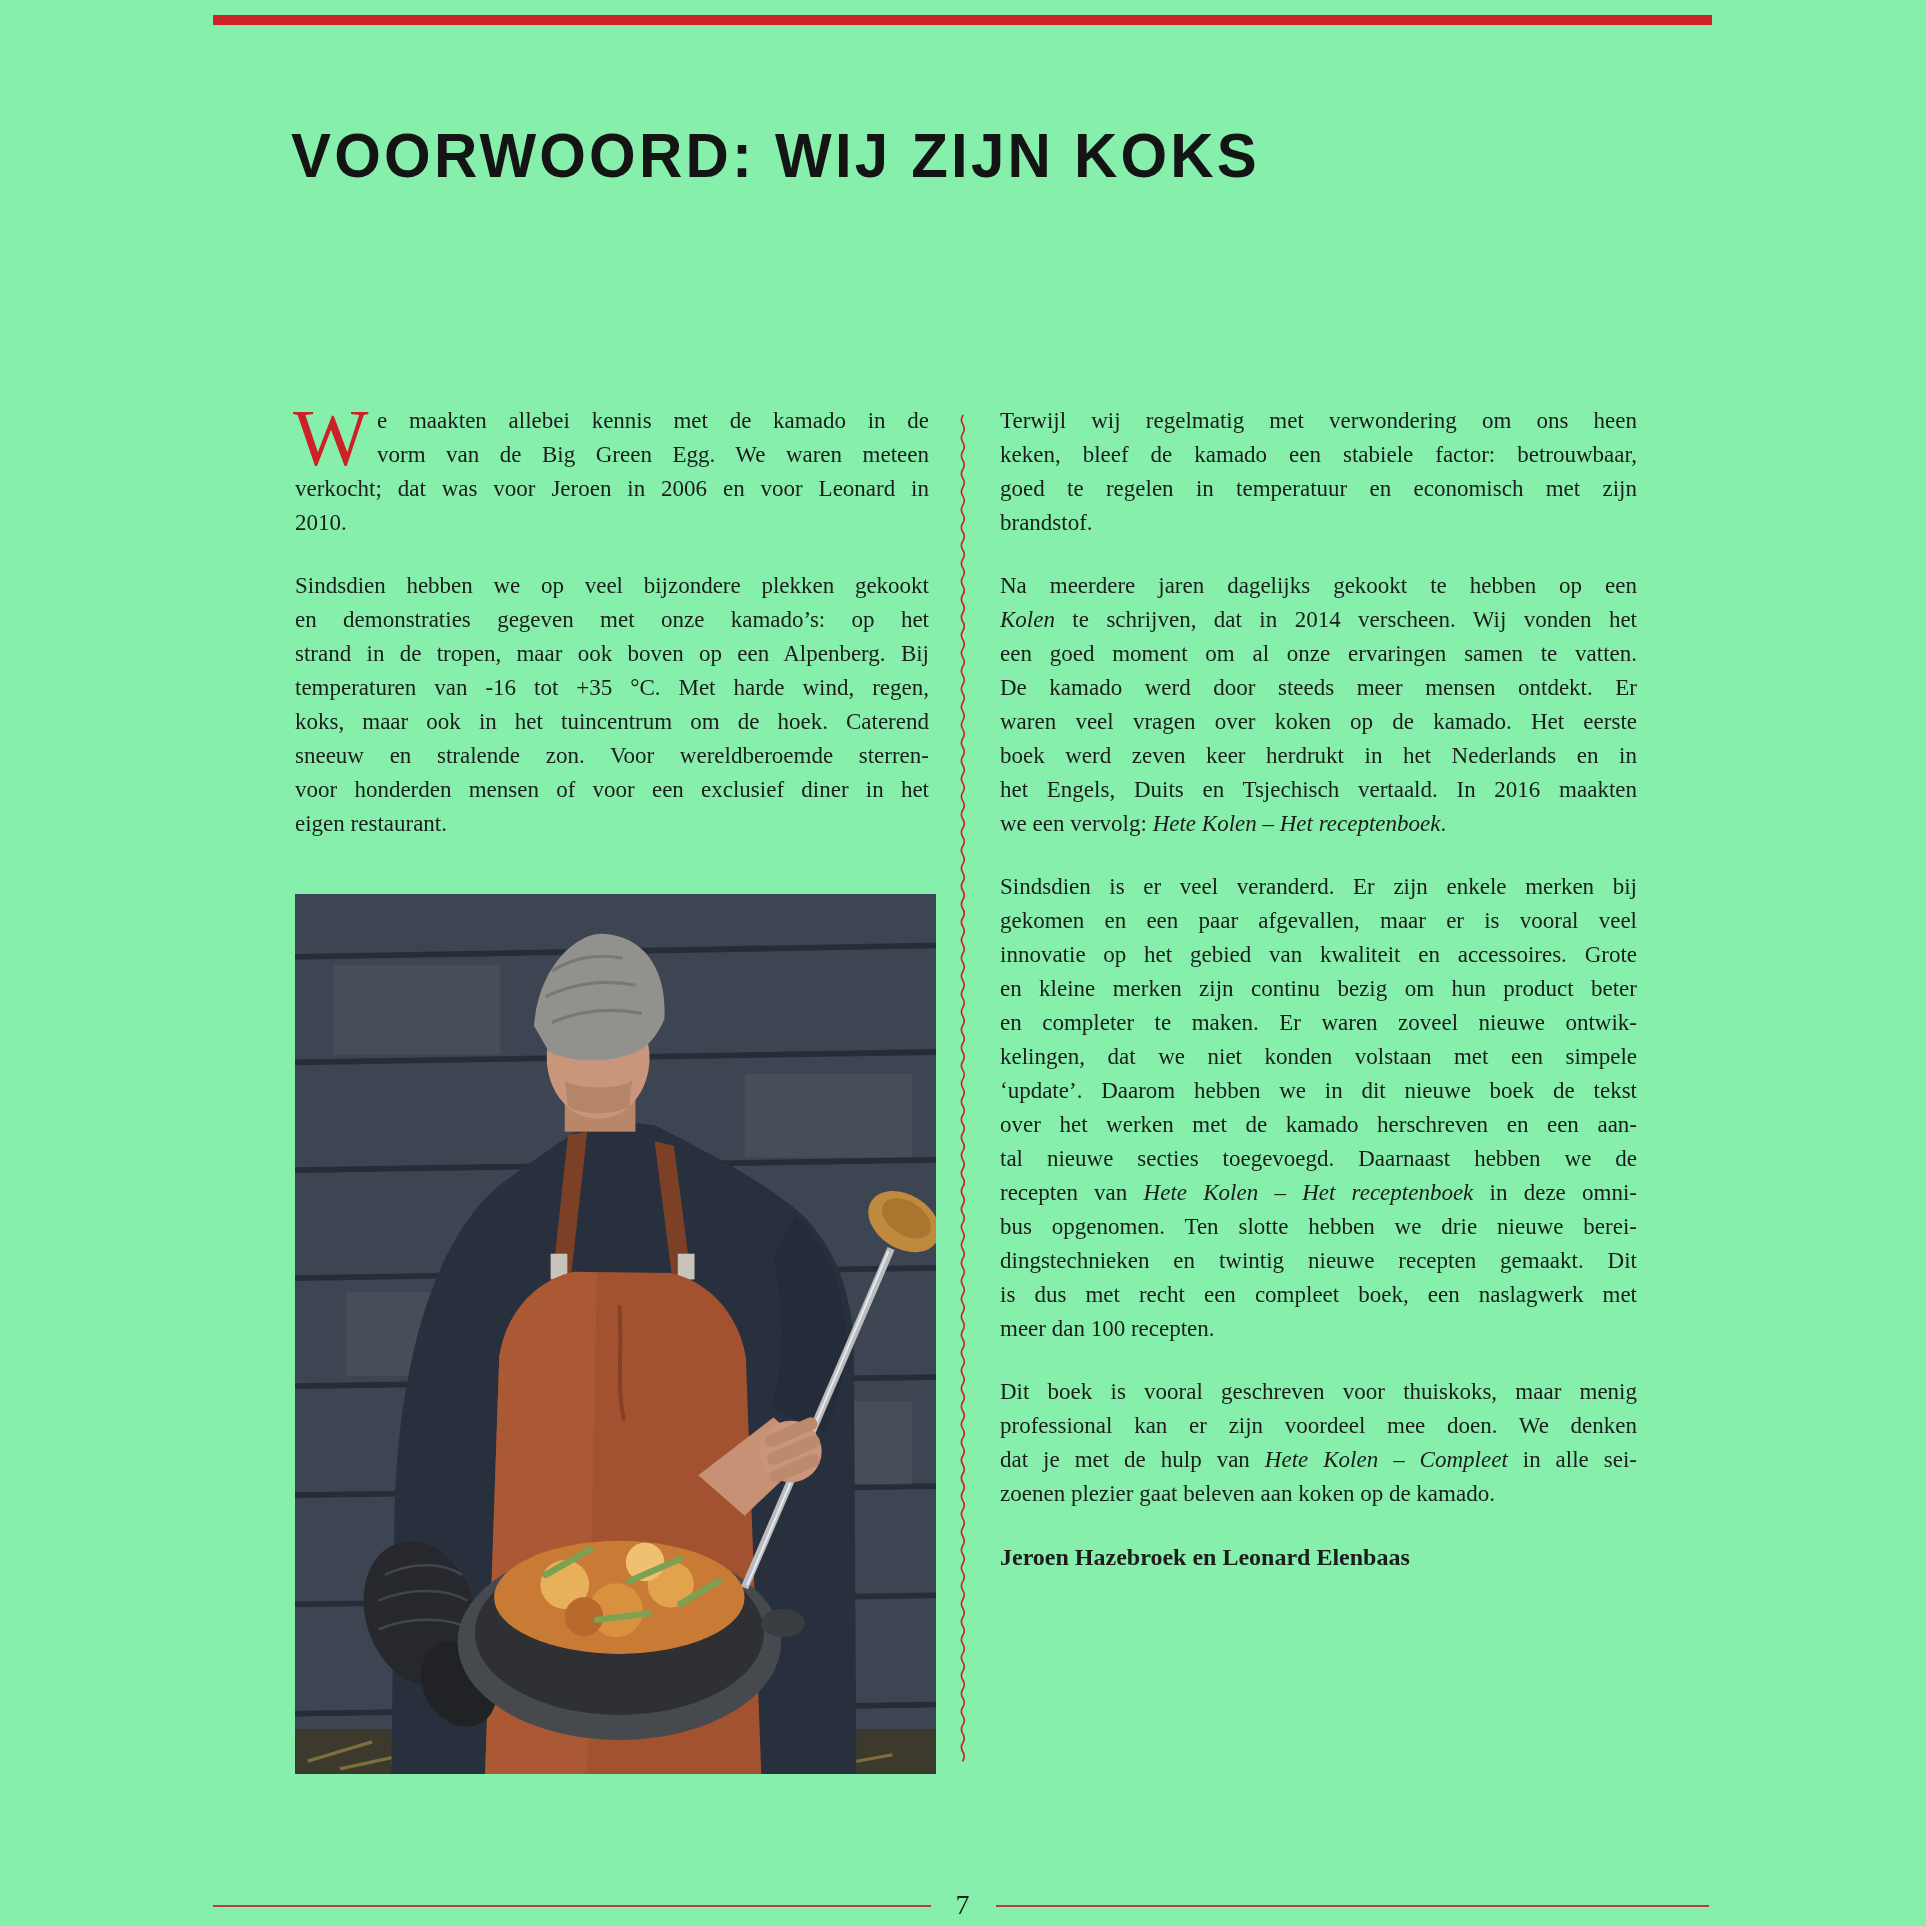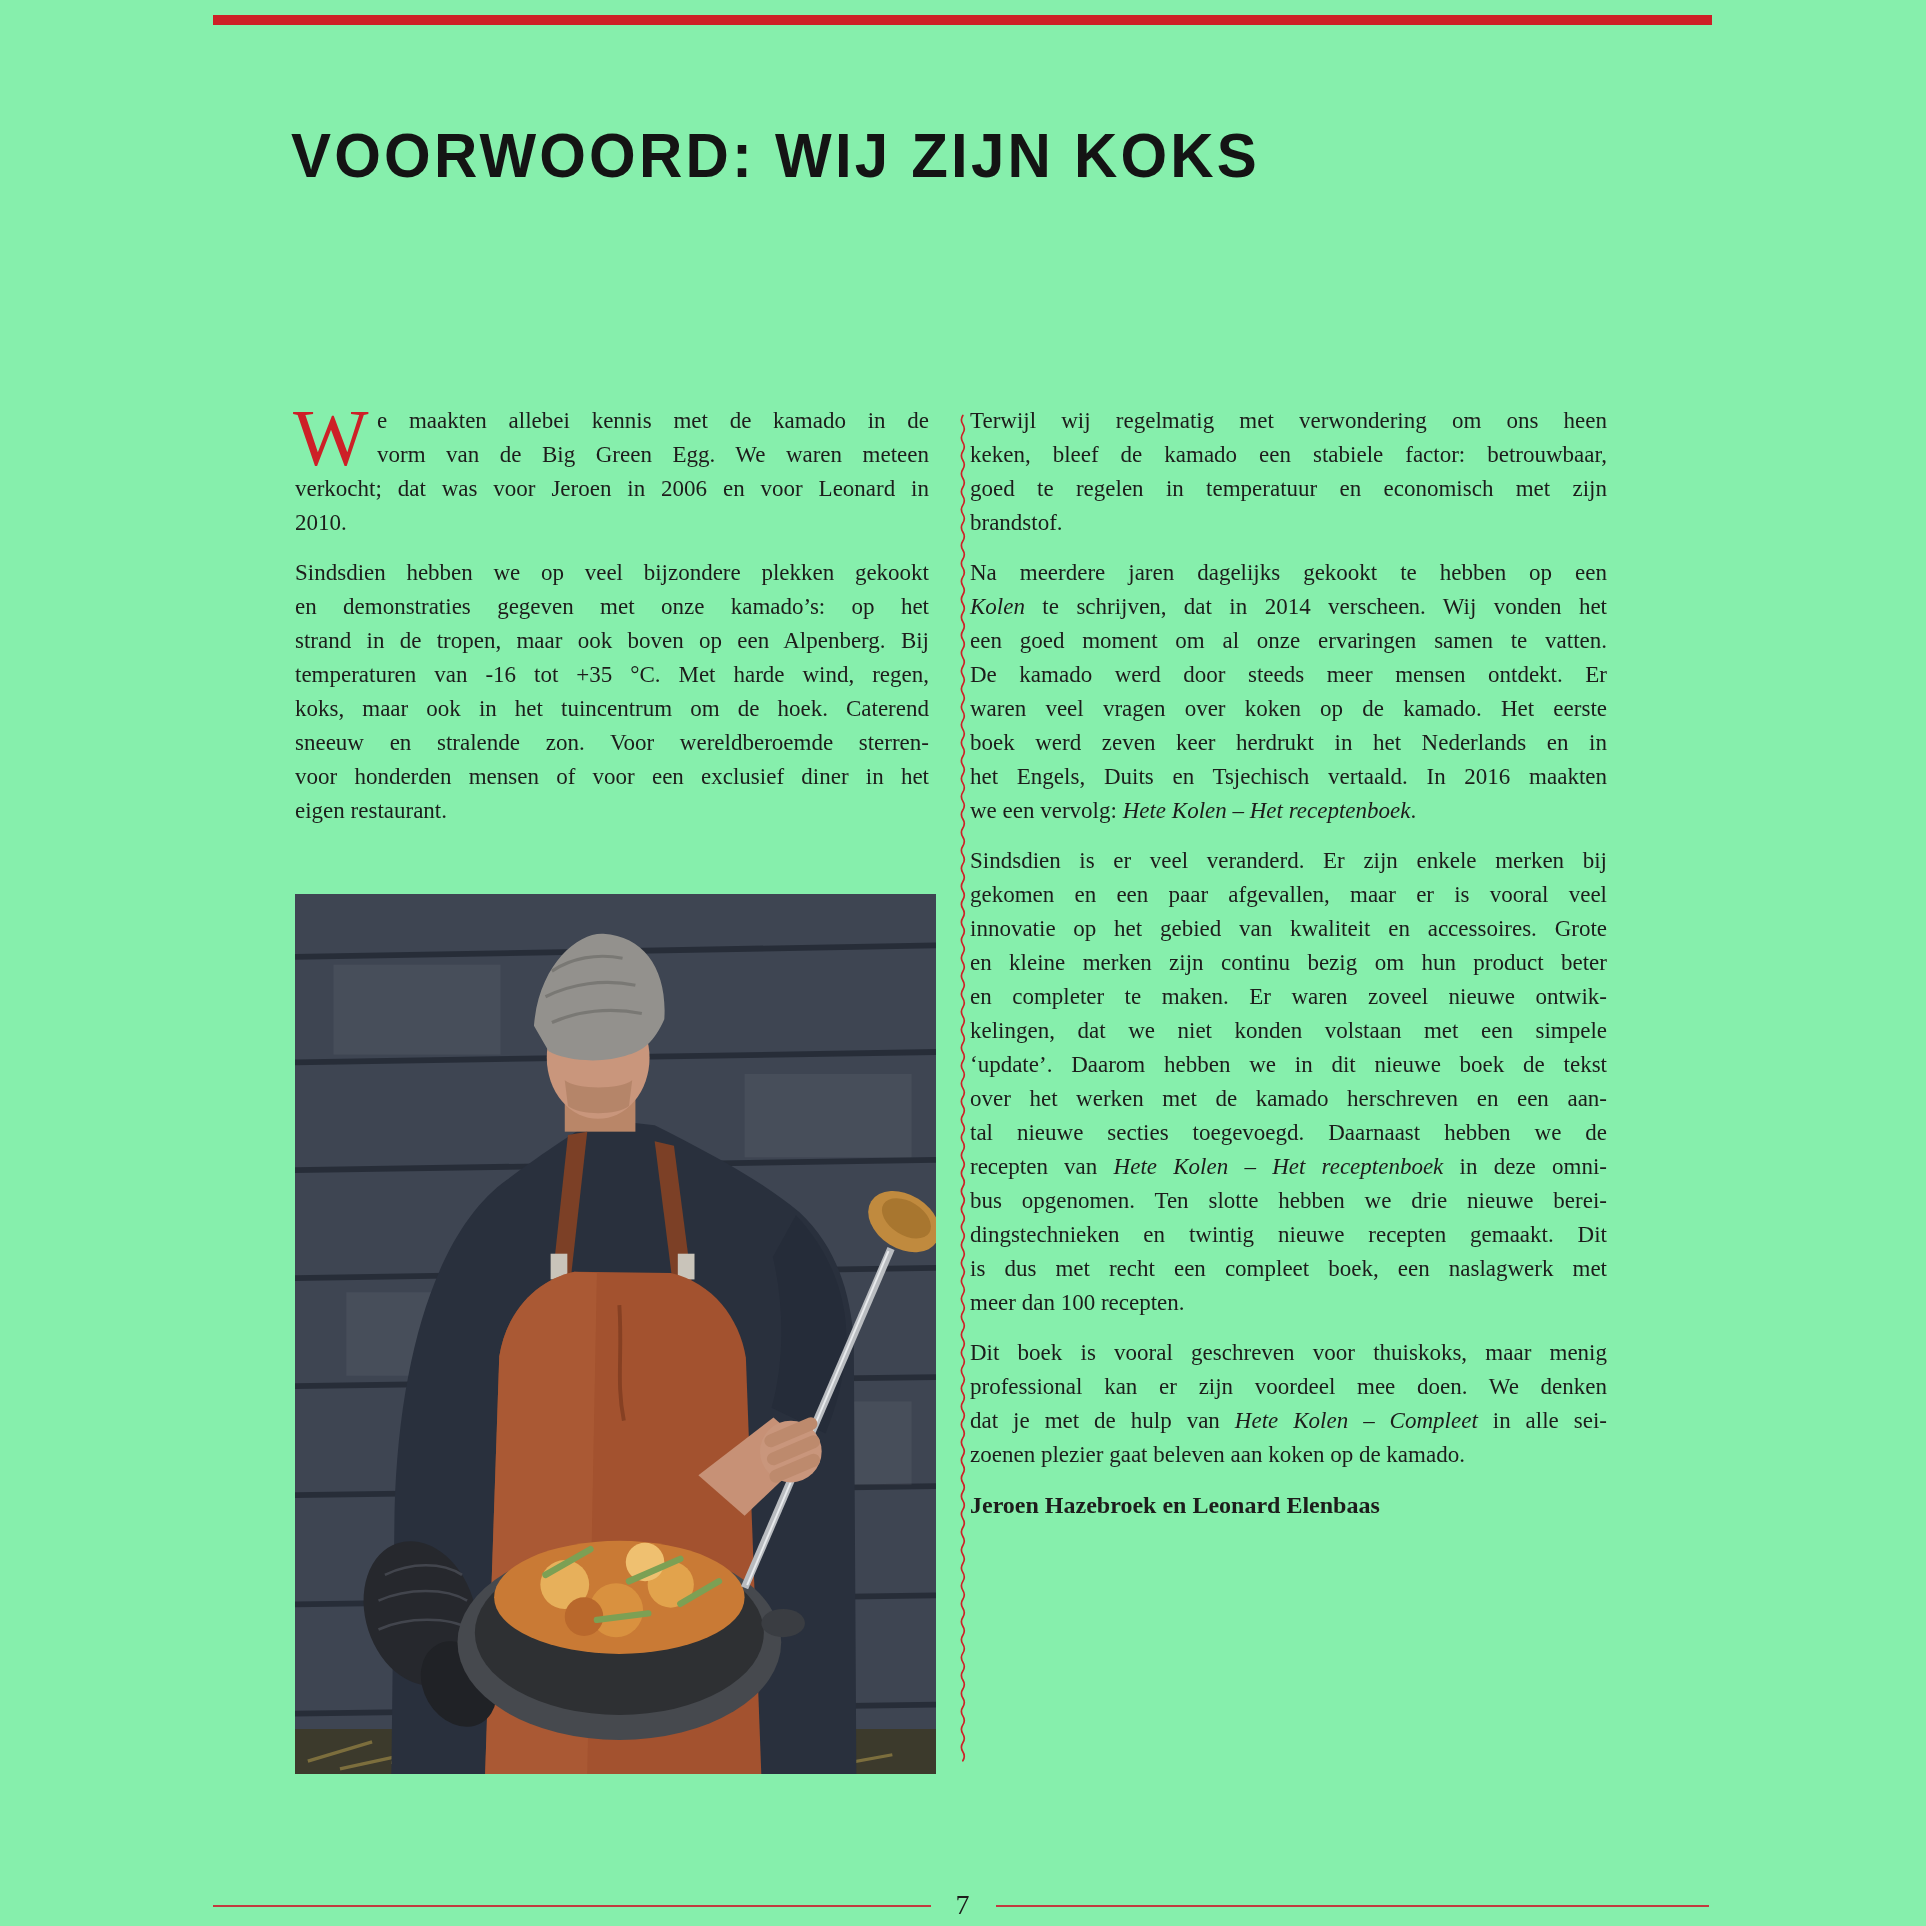--- a/index.html
+++ b/index.html
@@ -5,22 +5,22 @@
   html,body{margin:0;padding:0;background:#ffffff;}
   .page{position:relative;width:1926px;height:1926px;background:#86efac;
         font-family:"Liberation Serif",serif;color:#1d1d1b;overflow:hidden;}
   .topbar{position:absolute;left:213px;top:15.4px;width:1499px;height:9.6px;background:var(--accent);}
   .title{position:absolute;left:291px;top:125px;margin:0;
          font-family:"Liberation Sans",sans-serif;font-weight:800;font-size:60px;
          line-height:1;letter-spacing:3.2px;color:#141414;white-space:nowrap;
          transform:scale(1,1.04);transform-origin:0 0;}
   .col{position:absolute;top:404px;font-size:23px;line-height:34px;}
   .left-col{left:295px;width:634px;}
-  .right-col{left:970px;width:637px;}
-  .para{margin-top:16px;}
+  .right-col{left:1000px;width:637px;}
+  .para{margin-top:29px;}
   .para:first-child{margin-top:0;}
   .para.sig{font-weight:bold;font-size:24px;}
   .dc-para{position:relative;}
   .dc{position:absolute;left:-1.9px;top:-6.4px;font-size:80px;line-height:1;
       color:var(--accent);}
   .ln{text-align:justify;text-align-last:justify;}
   .ln.end{text-align:justify;text-align-last:left;}
   .ln.ind{margin-left:82px;}
   .squiggle{position:absolute;left:959px;top:414px;}
   .photo{position:absolute;left:295px;top:894px;width:641px;height:880px;margin:0;}

